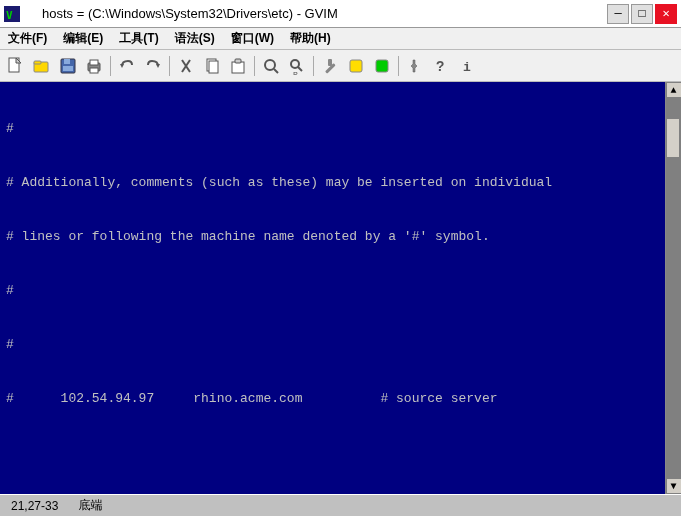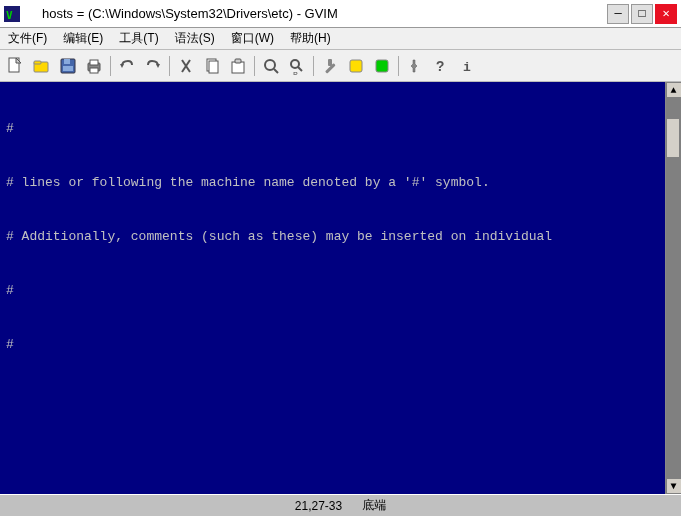--- a/index.html
+++ b/index.html
@@ -76,20 +76,21 @@
       border-bottom: 1px solid #bbb;
       font-family: Arial, sans-serif;
       font-size: 12px;
     }
     .menu-item {
       padding: 2px 8px;
       cursor: pointer;
       height: 100%;
       display: flex;
       align-items: center;
+      font-weight: bold;
     }
 
     
     .toolbar {
       background: #f0f0f0;
       height: 32px;
       border-bottom: 1px solid #bbb;
       display: flex;
       align-items: center;
       padding: 2px 4px;
@@ -179,22 +180,22 @@
       left: 0;
     }
 
     
     .status-bar {
       height: 22px;
       background: #c0c0c0;
       border-top: 1px solid #fff;
       display: flex;
       align-items: center;
-      justify-content: center;
-      padding: 0 0;
+      justify-content: flex-start;
+      padding: 0 11px;
       font-family: Arial, sans-serif;
       font-size: 12px;
       gap: 20px;
     }
     .status-item {
       color: #000;
     }
   </style>
 </head>
 <body>
@@ -330,24 +331,25 @@
   <div class="tb-btn" title="About">
     <svg width="18" height="18" viewBox="0 0 18 18">
         <text x="5" y="14" font-size="13" fill="#555" font-weight="bold">i</text>
       </svg>
   </div>
 </div>
 
 <div class="editor-container">
   <div class="editor-content">
     <div class="line"><span class="comment">#</span></div>
+    <div class="line"><span class="comment"># Additionally, comments (such as these) may be inserted on individual</span></div>
     <div class="line"><span class="comment"># lines or following the machine name denoted by a '#' symbol.</span></div>
-    <div class="line"><span class="comment"># Additionally, comments (such as these) may be inserted on individual</span></div>
     <div class="line"><span class="comment">#</span></div>
     <div class="line"><span class="comment">#</span></div>
+    <div class="line"><span class="comment">#      102.54.94.97     rhino.acme.com          # source server</span></div>
     
     
     
     
     
     
     
     
     
     

